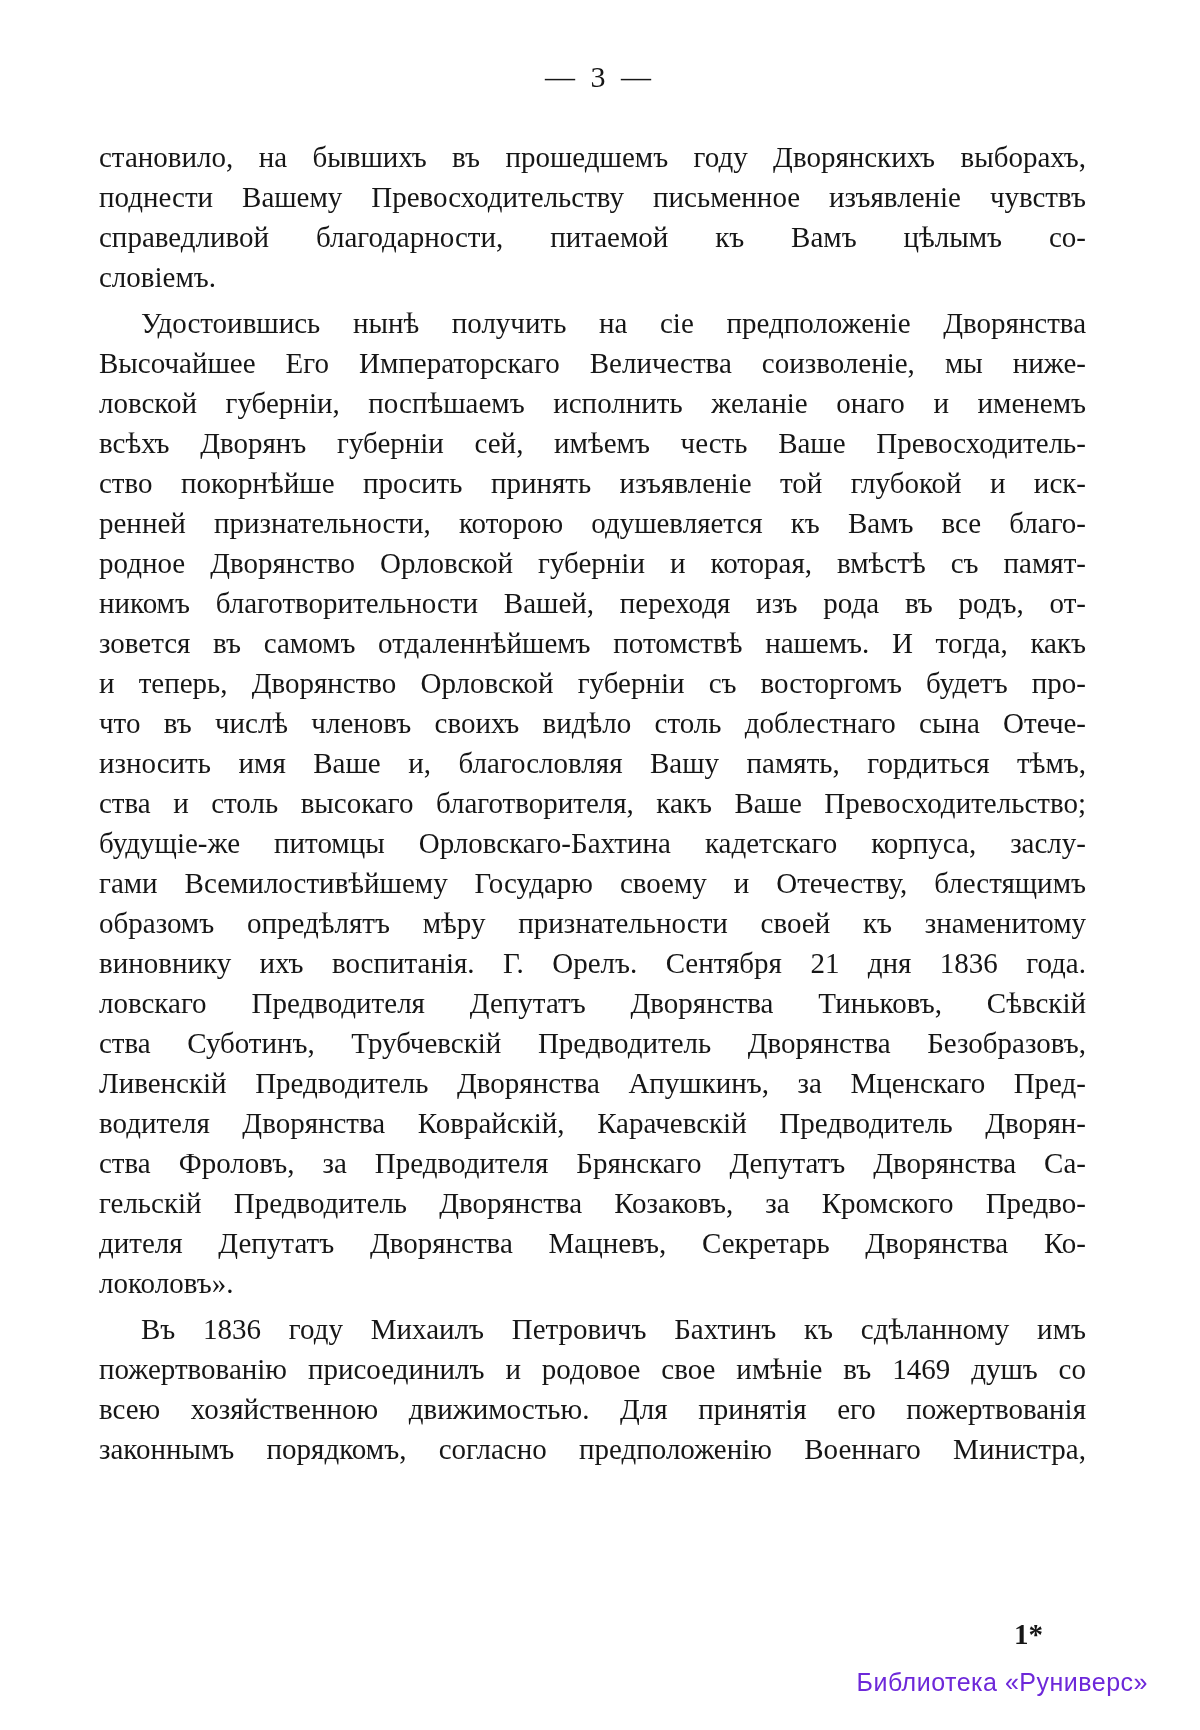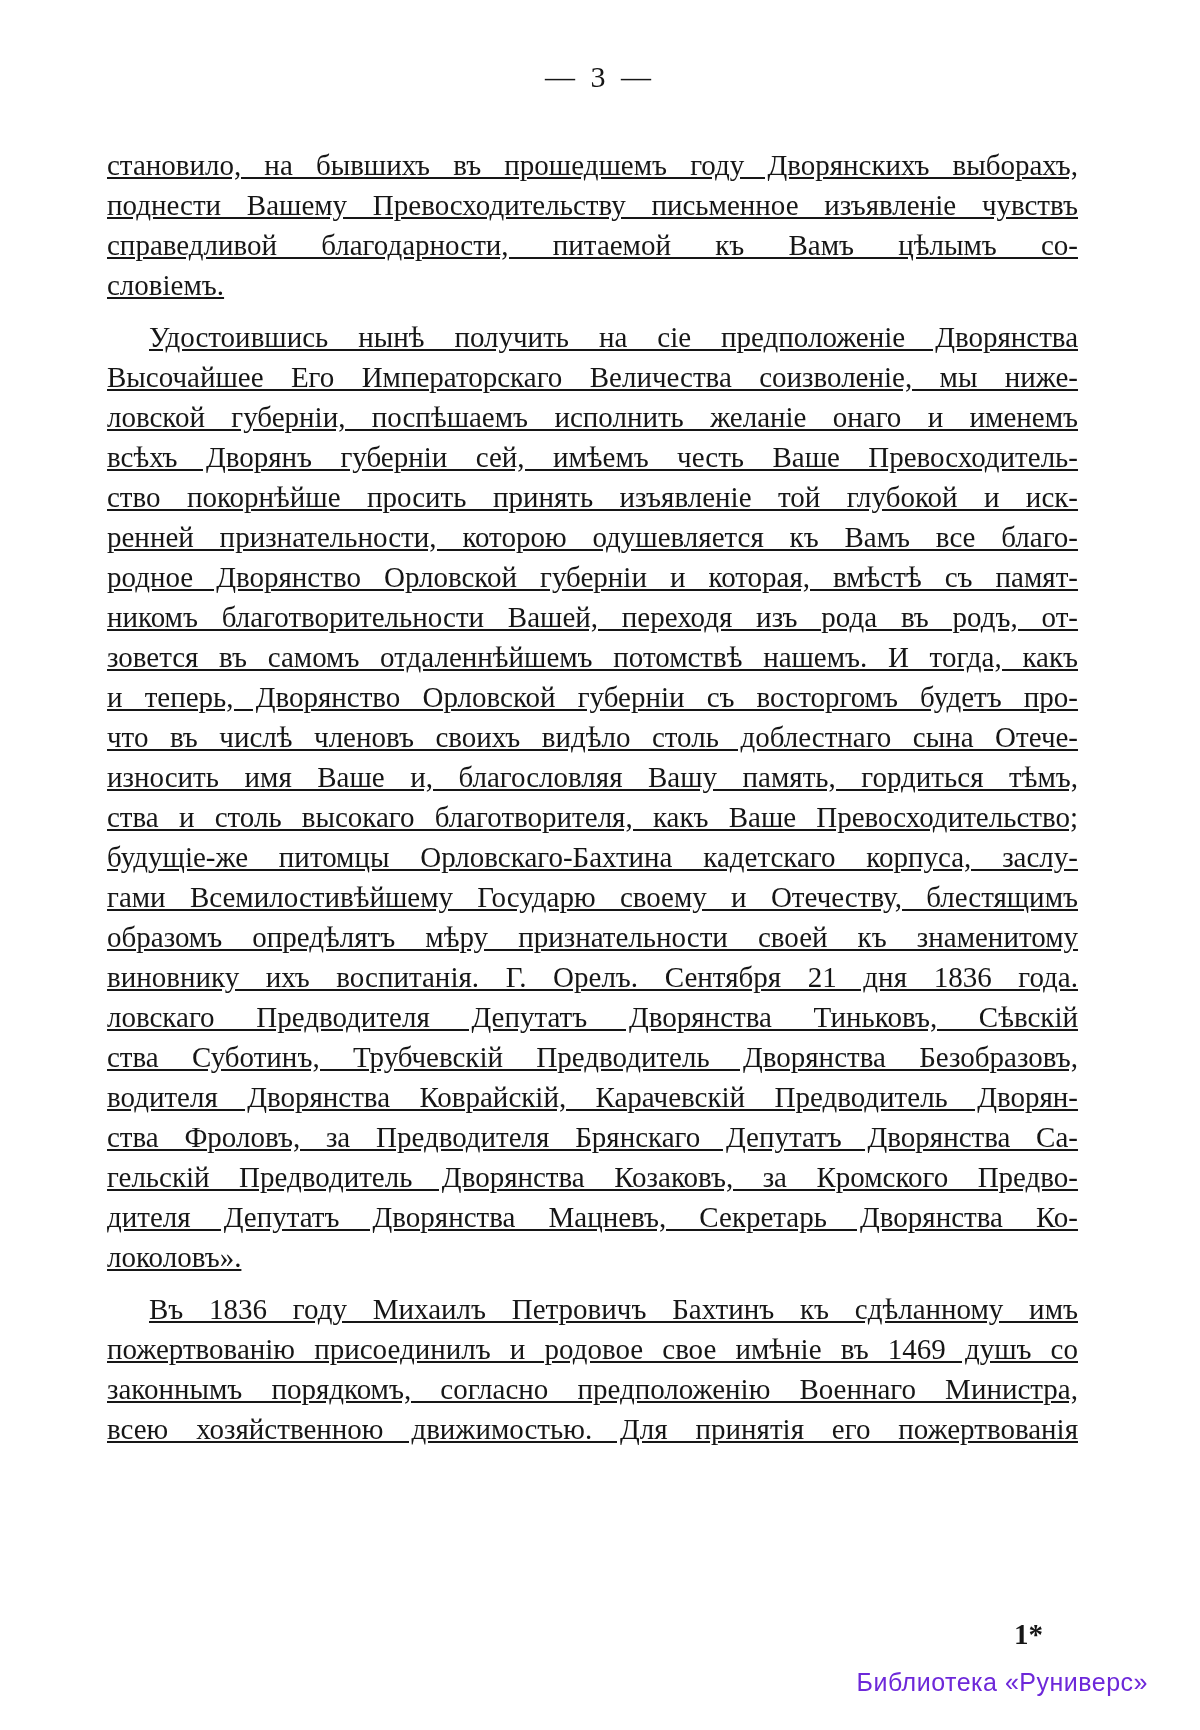--- a/index.html
+++ b/index.html
@@ -26,21 +26,21 @@
     letter-spacing: 4px;
     color: #161616;
   }
   .text-block {
     position: absolute;
     top: 133px;
     left: 95px;
     width: 995px;
     font-size: 29px;
   }
-  .paragraph { margin: 12px; text-decoration: underline; }
+  .paragraph { margin: 4px; }
   .paragraph + .paragraph { margin-top: 6px; }
   .line {
     height: 40px;
     line-height: 40px;
     text-align: justify;
     text-align-last: justify;
     white-space: normal;
   }
   .line.indent {
     text-indent: 42px;
@@ -93,31 +93,32 @@
         <div class="line">и теперь, Дворянство Орловской губерніи съ восторгомъ будетъ про-</div>
         <div class="line">что въ числѣ членовъ своихъ видѣло столь доблестнаго сына Отече-</div>
         <div class="line">износить имя Ваше и, благословляя Вашу память, гордиться тѣмъ,</div>
         <div class="line">ства и столь высокаго благотворителя, какъ Ваше Превосходительство;</div>
         <div class="line">будущіе-же питомцы Орловскаго-Бахтина кадетскаго корпуса, заслу-</div>
         <div class="line">гами Всемилостивѣйшему Государю своему и Отечеству, блестящимъ</div>
         <div class="line">образомъ опредѣлятъ мѣру признательности своей къ знаменитому</div>
         <div class="line">виновнику ихъ воспитанія. Г. Орелъ. Сентября 21 дня 1836 года.</div>
         <div class="line">ловскаго Предводителя Депутатъ Дворянства Тиньковъ, Сѣвскій</div>
         <div class="line">ства Суботинъ, Трубчевскій Предводитель Дворянства Безобразовъ,</div>
+        <div class="line">Ливенскій Предводитель Дворянства Апушкинъ, за Мценскаго Пред-</div>
         <div class="line">водителя Дворянства Коврайскій, Карачевскій Предводитель Дворян-</div>
         <div class="line">ства Фроловъ, за Предводителя Брянскаго Депутатъ Дворянства Са-</div>
         <div class="line">гельскій Предводитель Дворянства Козаковъ, за Кромского Предво-</div>
         <div class="line">дителя Депутатъ Дворянства Мацневъ, Секретарь Дворянства Ко-</div>
         <div class="line short">локоловъ».</div>
       </div>
       <div class="paragraph">
         <div class="line indent">Въ 1836 году Михаилъ Петровичъ Бахтинъ къ сдѣланному имъ</div>
         <div class="line">пожертвованію присоединилъ и родовое свое имѣніе въ 1469 душъ со</div>
+        <div class="line">всею хозяйственною движимостью. Для принятія его пожертвованія</div>
         <div class="line">законнымъ порядкомъ, согласно предположенію Военнаго Министра,</div>
-        <div class="line">всею хозяйственною движимостью. Для принятія его пожертвованія</div>
       </div>
     </div>
 
   <div class="signature-mark">1*</div>
 
   <div class="watermark">Библиотека «Руниверс»</div>
 
 </div>
 
 </body></html>

